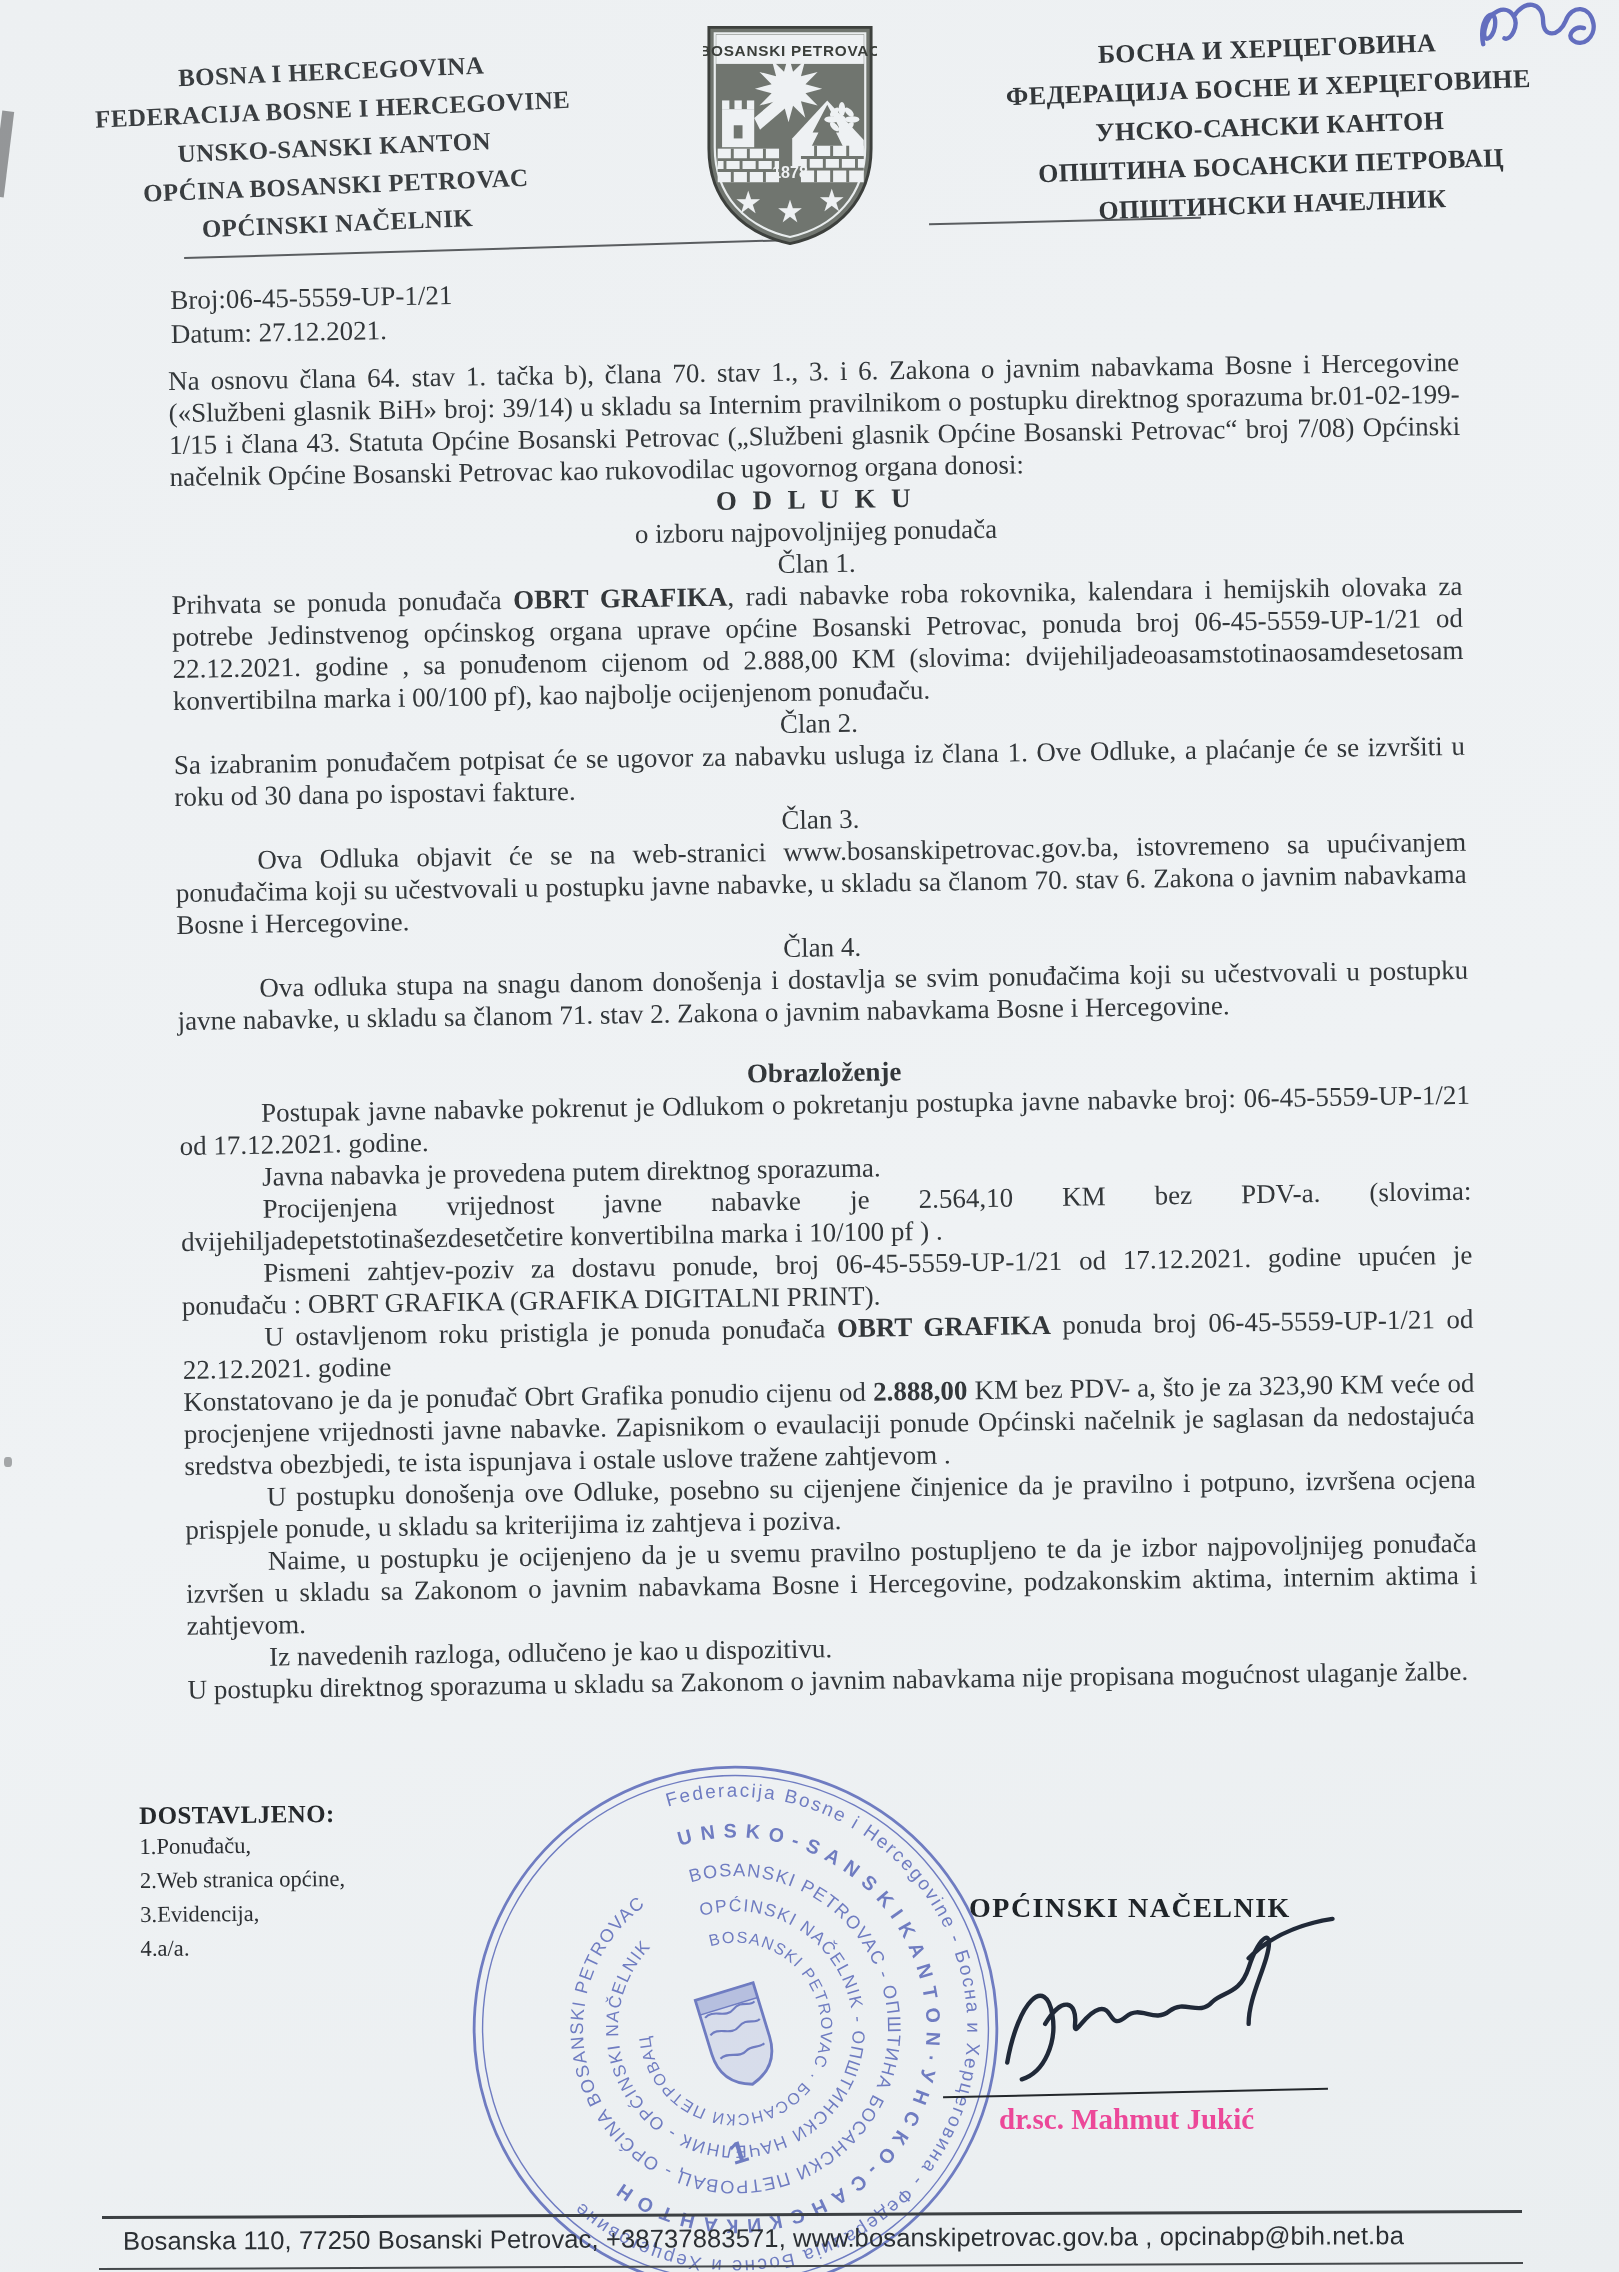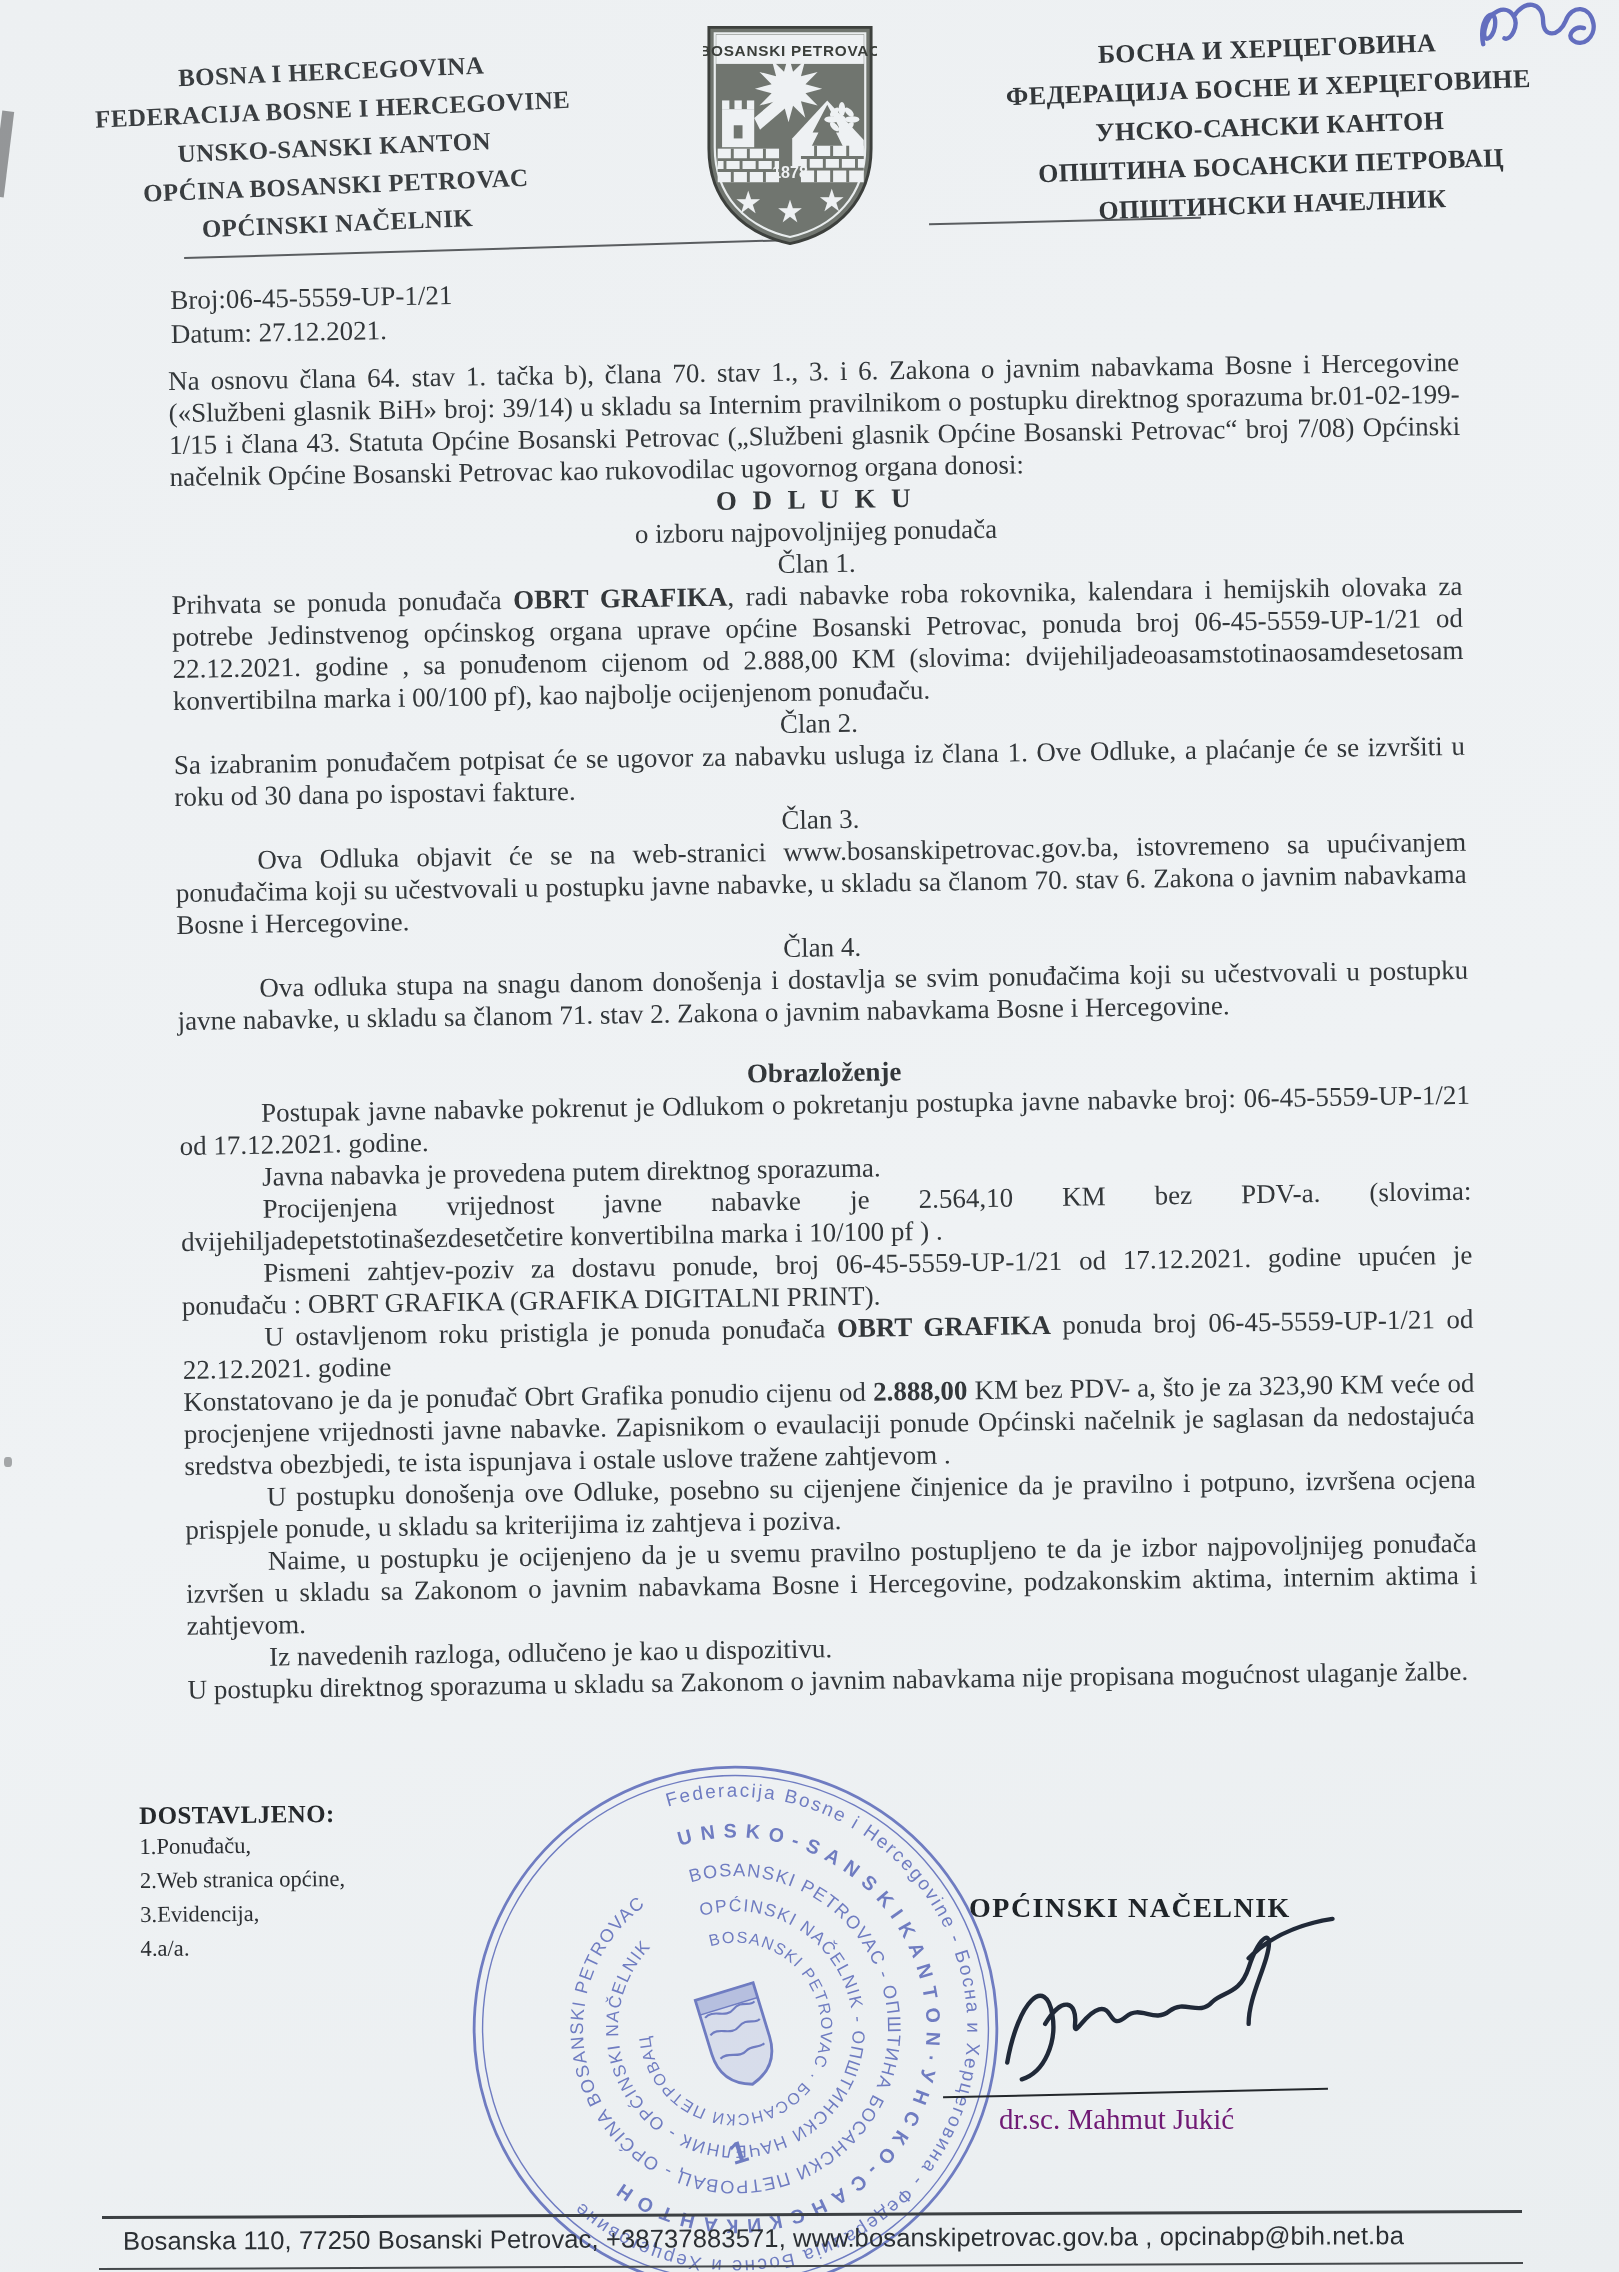--- a/index.html
+++ b/index.html
@@ -35,21 +35,21 @@
   .ind{text-indent:82px;}
   .gap-top{margin-top:29px !important;}
   
   .dost{position:absolute;left:139px;top:1802px;transform:rotate(-.6deg);transform-origin:left top;}
   .dost .h{font-weight:bold;font-size:25px;letter-spacing:0.4px;color:#26292c;}
   .dost .i{font-size:22.6px;line-height:34px;color:#2c2f33;}
   .stamp{position:absolute;left:458px;top:1751px;width:555px;height:555px;opacity:.78;}
   .sig-title{position:absolute;left:969px;top:1892px;font-size:28px;font-weight:bold;letter-spacing:1.5px;color:#1f2428;}
   .sig-svg{position:absolute;left:927px;top:1913px;width:423px;height:197px;}
   .sig-rule{position:absolute;left:943px;top:2092px;width:385px;height:2.2px;background:#23272b;transform:rotate(-1.3deg);}
-  .sig-name{position:absolute;left:999px;top:2103px;font-size:29px;font-weight:normal;color:#701a75;}
+  .sig-name{position:absolute;left:999px;top:2103px;font-size:29px;font-weight:bold;color:#ec4899;}
   
   .foot-rule1{position:absolute;left:102px;top:2213px;width:1420px;height:2.9px;background:#3c4043;transform:rotate(-.25deg);}
   .foot-rule2{position:absolute;left:99px;top:2265px;width:1424px;height:2.2px;background:#45494c;transform:rotate(-.25deg);}
   .foot-text{position:absolute;left:123px;top:2224px;font-family:"Liberation Sans",sans-serif;
              font-size:25.6px;color:#2b2f33;transform:rotate(-.25deg);letter-spacing:0.1px;}
   
   .edge-mark{position:absolute;left:-2.9px;top:111px;width:11.7px;height:86px;background:#4a4d4f;opacity:.55;transform:rotate(7deg);}
   .edge-dot{position:absolute;left:4.4px;top:1457px;width:7.3px;height:10.2px;background:#57595b;opacity:.5;border-radius:40%;}
   .scribble{position:absolute;left:1473px;top:-4.4px;width:146px;height:73px;}
 </style>

